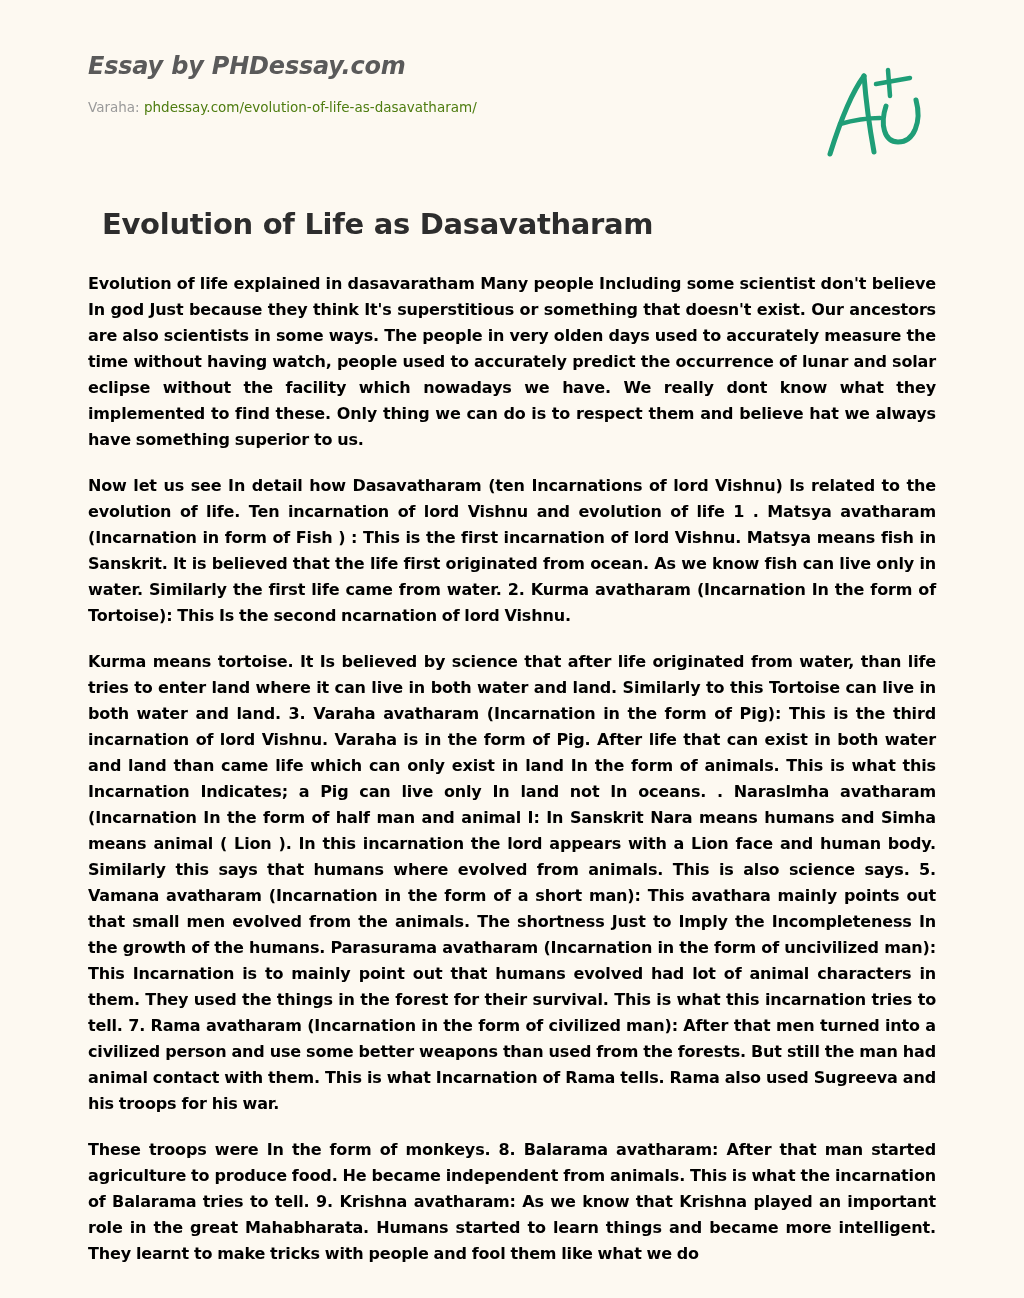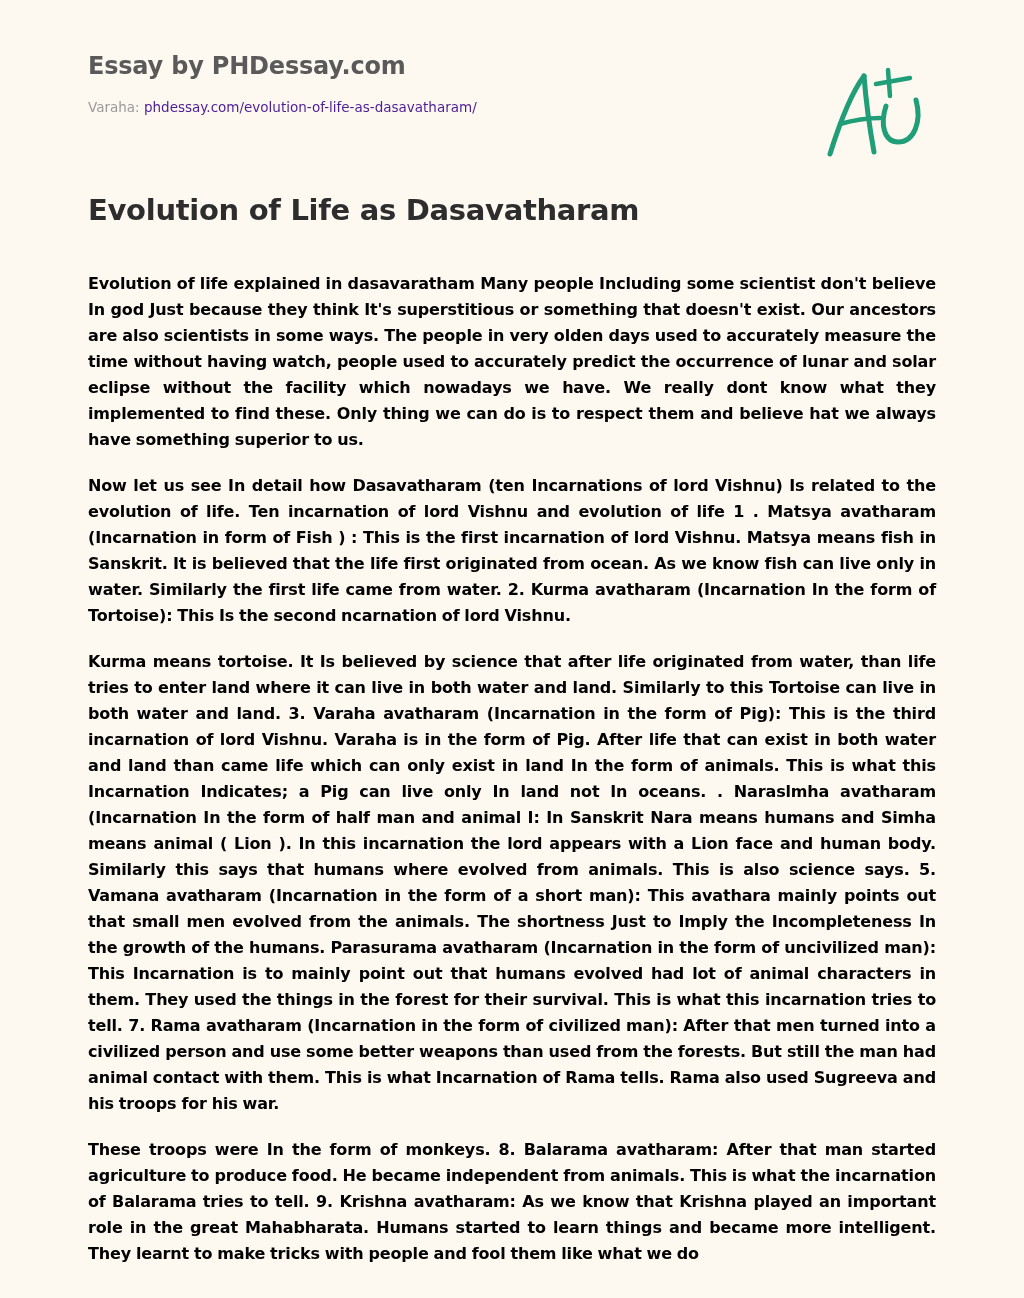--- a/index.html
+++ b/index.html
@@ -22,43 +22,44 @@
       width: 700px;
     }
     .brand {
       font-family: "DejaVu Sans", sans-serif;
       font-weight: bold;
       font-size: 24px;
       color: #5a5a5a;
       line-height: 32px;
       margin: 0;
       letter-spacing: -0.2px;
+      font-style: italic;
     }
     .source {
       margin-top: 16px;
       font-size: 13.5px;
       color: #9a9a9a;
       line-height: 18px;
     }
     .source a {
-      color: #4c1d95;
+      color: #4d7c0f;
       text-decoration: none;
     }
     .logo {
       position: absolute;
       left: 822px;
       top: 62px;
       width: 110px;
       height: 100px;
     }
     .title {
       position: absolute;
       left: 88px;
       top: 190px;
-      margin: 0;
+      margin: 14px;
       font-family: "DejaVu Sans", sans-serif;
       font-weight: bold;
       font-size: 29px;
       color: #2d2d2d;
       letter-spacing: -0.3px;
       line-height: 40px;
     }
     .content {
       position: absolute;
       left: 88px;

